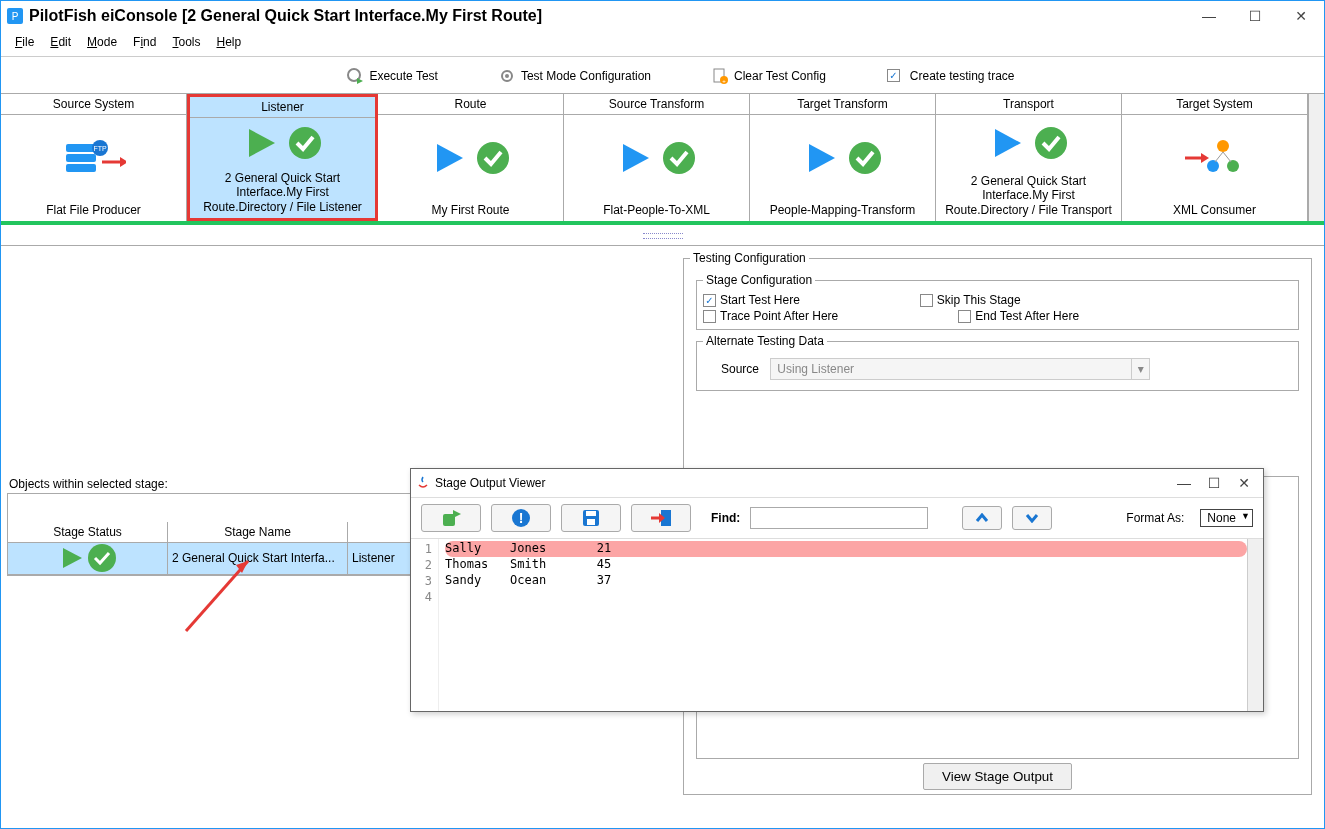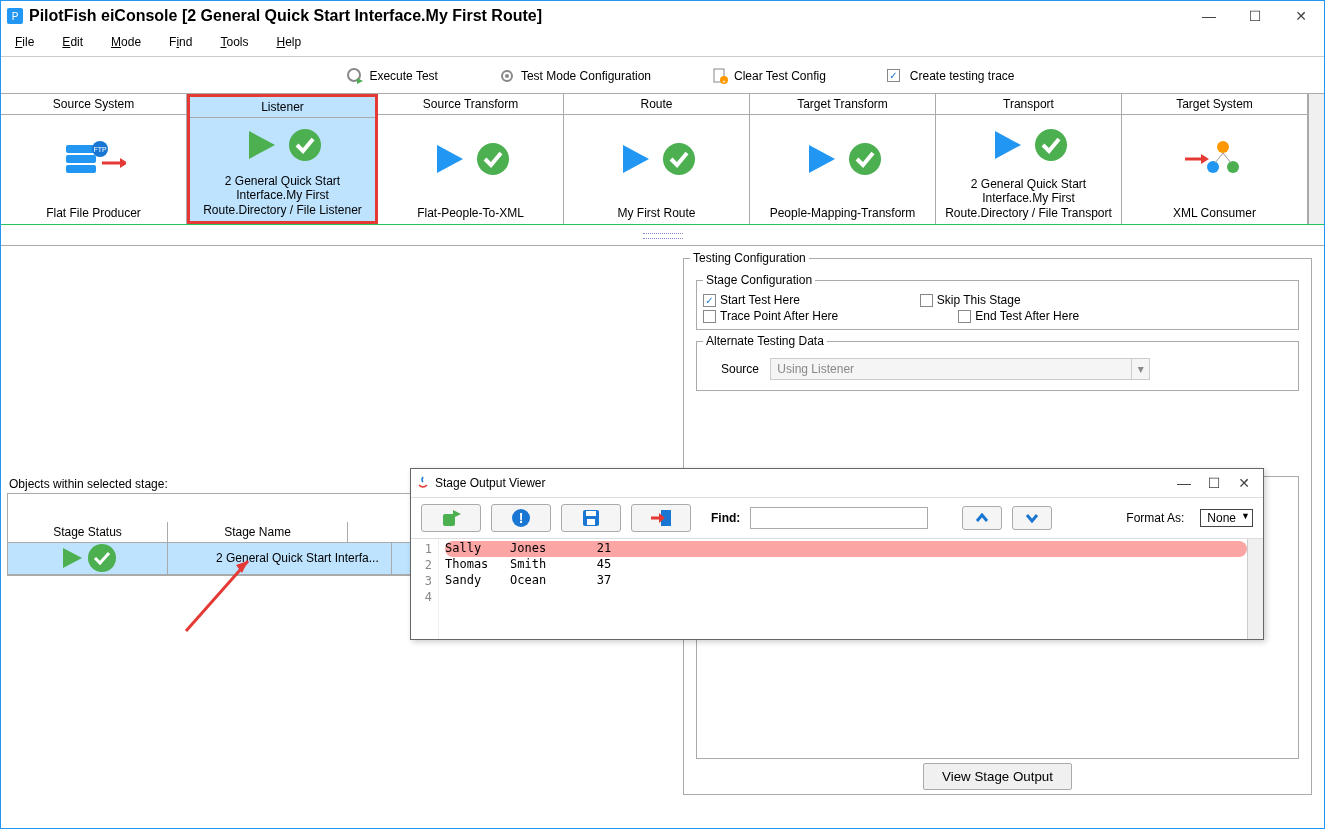--- a/index.html
+++ b/index.html
@@ -2,61 +2,61 @@
 <html><head>
 <meta charset="utf-8">
 <style>
 * { box-sizing: border-box; margin: 0; padding: 0; }
 body { font-family: "Segoe UI", Tahoma, sans-serif; font-size: 12px; background: #fff; color: #000; width: 1325px; height: 829px; overflow: hidden; border: 1px solid #2196F3; }
 .titlebar { display: flex; align-items: center; height: 30px; padding: 0 0 0 6px; }
 .titlebar .appicon { width: 16px; height: 16px; background: #2196F3; border-radius: 2px; margin-right: 6px; display:flex;align-items:center;justify-content:center;color:#fff;font-size:10px;}
 .titlebar .title { flex: 1; color: #000000; font-size: 16px; font-weight: bold; }
 .winbtns { display: flex; }
 .winbtn { width: 46px; height: 30px; display:flex;align-items:center;justify-content:center; color:#444; font-size:14px;}
-.menubar { display: flex; padding: 2px 8px 4px 8px; gap: 16px; border-bottom: 1px solid #fff;}
+.menubar { display: flex; padding: 2px 8px 4px 8px; gap: 4px; border-bottom: 1px solid #fff;}
 .menuitem { padding: 2px 6px; color:#000;}
 .menuitem span.u { text-decoration: underline; }
 .toolbar { display: flex; align-items: center; justify-content: center; gap: 24px; height: 36px; border-top:1px solid #fff;}
 .tbtn { display: flex; align-items: center; gap: 6px; color:#000;margin-left:37px;}
 .tbtn .ticon { width:16px;height:16px; }
 .chk { width:13px;height:13px;border:1px solid #888;display:inline-flex;align-items:center;justify-content:center;margin-right:4px;}
-.stagebar { display:flex; border-top:1px solid #aaa; border-bottom:1px solid #22c55e; height:132px; position:relative;}
+.stagebar { display:flex; border-top:1px solid #aaa; border-bottom:4px solid #22c55e; height:132px; position:relative;}
 .stagecol { flex:1; border-right:1px solid #aaa; display:flex;flex-direction:column;align-items:center; background:#fff; position:relative;overflow:hidden;}
 .stagecol:last-child{border-right:none;}
 .stagecol.sel { background:#BDE3FF; border:3px solid #E53935; }
 .stagehdr { width:100%; text-align:center; padding:3px 0; color:#000; border-bottom:1px solid #aaa;}
 .stageicons { flex:1; display:flex;align-items:center;justify-content:center;gap:8px;}
 .stagelabel { text-align:center; padding:2px 4px 4px 4px; line-height:1.2;}
 .scrollind { width:16px; border-left:1px solid #aaa; background:#f0f0f0;}
 .midgrip { height:20px; background:#fff; position:relative;}
 .midgrip::after{content:"";position:absolute;left:50%;top:8px;width:40px;height:4px;border-top:1px dotted #88c;border-bottom:1px dotted #88c;transform:translateX(-50%);}
 .main { display:flex; height:555px; border-top:1px solid #aaa;align-items:center;}
 .leftpanel { width:670px; border-right:1px solid #aaa; padding:4px 0 0 0; position:relative;}
 .rightpanel { flex:1; padding:4px 6px; display:flex;flex-direction:column; position:relative;}
 fieldset { border:1px solid #aaa; margin:4px 6px; padding:4px 6px;}
 legend { padding:0 3px; color:#000; font-size:12px;}
 .objhdr{padding-left:10px;}
 .tbl { border:1px solid #aaa; margin:0 6px;}
 .tblhdr { display:flex; background:#fff;margin-top:28px;}
 .tblhdr > div { border-right:1px solid #aaa; border-bottom:1px solid #aaa; padding:3px 4px; text-align:center;}
-.tblrow { display:flex; background:#BDE3FF; height:32px; align-items:center;border-bottom:1px solid #aaa;gap:44px;}
+.tblrow { display:flex; background:#BDE3FF; height:32px; align-items:center;border-bottom:1px solid #aaa;}
 .tblrow > div { border-right:1px solid #aaa; padding:3px 4px; height:100%; display:flex;align-items:center;}
 .col-status{width:160px;justify-content:center;}
 .col-name{width:180px;}
 .col-type{flex:1;}
 .chkrow{display:flex;align-items:center;}
 .stagerow{display:flex;gap:120px;margin:2px 0;}
 .srclabel{width:60px;display:inline-block;text-align:right;padding-right:8px;}
 .srcinput{display:inline-block;border:1px solid #ccc;background:#f5f5f5;color:#888;padding:3px 6px;width:380px;position:relative;}
 .srcdrop{position:absolute;right:0;top:0;bottom:0;width:18px;border-left:1px solid #ccc;display:flex;align-items:center;justify-content:center;}
 .viewbtn{display:block;margin:0 auto;padding:5px 18px;border:1px solid #aaa;background:#f0f0f0;border-radius:2px;}
 
 .arrow-annot{position:absolute;left:175px;top:80px;}
 
-.dialog{position:absolute;left:410px;top:468px;width:854px;height:172px;background:#fff;border:1px solid #666;box-shadow:2px 2px 6px rgba(0,0,0,0.2);display:flex;flex-direction:column;}
+.dialog{position:absolute;left:410px;top:468px;width:854px;height:244px;background:#fff;border:1px solid #666;box-shadow:2px 2px 6px rgba(0,0,0,0.2);display:flex;flex-direction:column;}
 .dlgtitle{display:flex;align-items:center;height:28px;padding:0 4px;}
 .dlgtitle .t{flex:1;padding-left:4px;}
 .dlgtitle .winbtn{width:30px;height:22px;}
 .dlgtoolbar{display:flex;align-items:center;gap:10px;padding:6px 10px;border-top:1px solid #ddd;border-bottom:1px solid #ddd;}
 .dlgbtn{width:60px;height:28px;border:1px solid #aaa;border-radius:3px;background:#f5f5f5;display:flex;align-items:center;justify-content:center;}
 .findlabel{margin-left:10px;font-weight:bold;}
 .findinput{width:178px;height:22px;border:1px solid #aaa;}
 .navbtn{width:40px;height:24px;border:1px solid #aaa;border-radius:3px;background:#f5f5f5;display:flex;align-items:center;justify-content:center;}
 .spacer{flex:1;}
 .formatlabel{font-weight:normal;margin-right:6px;}
@@ -147,44 +147,44 @@
           <polygon points="6,4 32,18 6,32" fill="#4CAF50"></polygon>
         </svg>
       <svg width="36" height="36">
           <circle cx="18" cy="18" r="16" fill="#4CAF50"></circle>
           <polyline points="10,18 16,24 26,12" fill="none" stroke="#fff" stroke-width="4"></polyline>
         </svg>
     </div>
     <div class="stagelabel">2 General Quick Start Interface.My First Route.Directory / File Listener</div>
   </div>
   <div class="stagecol">
+    <div class="stagehdr">Route</div>
+    <div class="stageicons">
+      <svg width="36" height="36">
+          <polygon points="6,4 32,18 6,32" fill="#2196F3"></polygon>
+        </svg>
+      <svg width="36" height="36">
+          <circle cx="18" cy="18" r="16" fill="#4CAF50"></circle>
+          <polyline points="10,18 16,24 26,12" fill="none" stroke="#fff" stroke-width="4"></polyline>
+        </svg>
+    </div>
+    <div class="stagelabel">My First Route</div>
+  </div>
+  <div class="stagecol">
     <div class="stagehdr">Source Transform</div>
     <div class="stageicons">
       <svg width="36" height="36">
           <polygon points="6,4 32,18 6,32" fill="#2196F3"></polygon>
         </svg>
       <svg width="36" height="36">
           <circle cx="18" cy="18" r="16" fill="#4CAF50"></circle>
           <polyline points="10,18 16,24 26,12" fill="none" stroke="#fff" stroke-width="4"></polyline>
         </svg>
     </div>
     <div class="stagelabel">Flat-People-To-XML</div>
-  </div>
-  <div class="stagecol">
-    <div class="stagehdr">Route</div>
-    <div class="stageicons">
-      <svg width="36" height="36">
-          <polygon points="6,4 32,18 6,32" fill="#2196F3"></polygon>
-        </svg>
-      <svg width="36" height="36">
-          <circle cx="18" cy="18" r="16" fill="#4CAF50"></circle>
-          <polyline points="10,18 16,24 26,12" fill="none" stroke="#fff" stroke-width="4"></polyline>
-        </svg>
-    </div>
-    <div class="stagelabel">My First Route</div>
   </div>
   <div class="stagecol">
     <div class="stagehdr">Target Transform</div>
     <div class="stageicons">
       <svg width="36" height="36">
           <polygon points="6,4 32,18 6,32" fill="#2196F3"></polygon>
         </svg>
       <svg width="36" height="36">
           <circle cx="18" cy="18" r="16" fill="#4CAF50"></circle>
           <polyline points="10,18 16,24 26,12" fill="none" stroke="#fff" stroke-width="4"></polyline>

